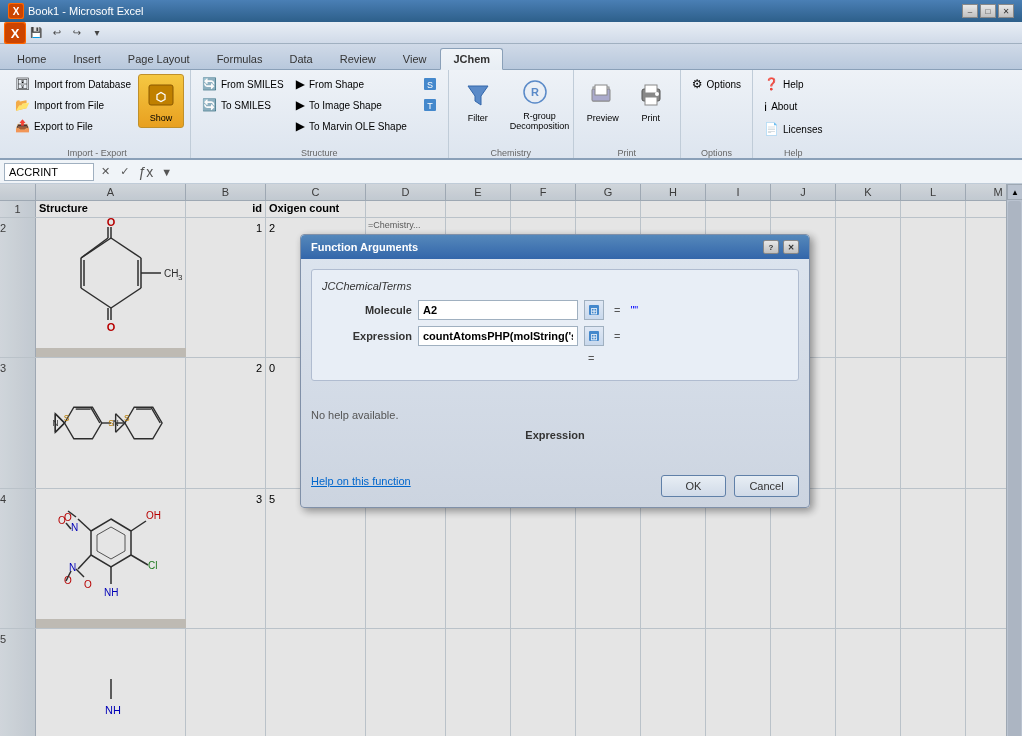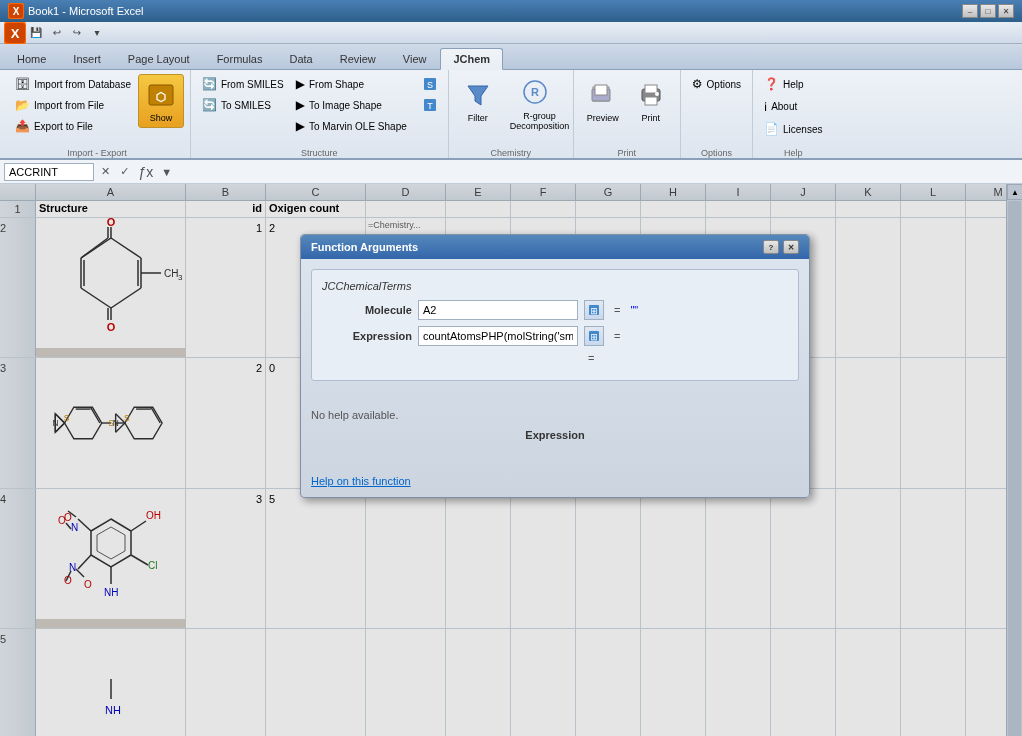--- a/index.html
+++ b/index.html
@@ -319,20 +319,21 @@
       color: #333;
       font-weight: bold;
     }
     .dialog-input {
       width: 160px;
       height: 20px;
       border: 1px solid #a0b0c0;
       background: white;
       padding: 0 4px;
       font-size: 11px;
+      font-weight: bold;
     }
     .dialog-eq { font-size: 11px; color: #555; padding: 0 4px; }
     .dialog-val { font-size: 11px; color: #0000ff; }
     .dialog-ref-btn {
       width: 20px; height: 20px;
       background: linear-gradient(to bottom, #e0e8f4, #c8d8ec);
       border: 1px solid #a0b0c0;
       display: flex; align-items: center; justify-content: center;
       font-size: 9px; cursor: pointer;
     }
@@ -869,17 +870,21 @@
           <div class="dialog-field">
             <span class="dialog-label"></span>
             <span style="margin-left:166px;" class="dialog-eq">=</span>
           </div>
         </div>
         <div class="dialog-desc">No help available.</div>
         <div class="dialog-expr-title">Expression</div>
         <div style="height:30px;"></div>
         <div class="dialog-footer">
           <a class="dialog-help-link" href="#">Help on this function</a>
+          <div class="dialog-btns">
+            <button class="dialog-ok-btn">OK</button>
+            <button class="dialog-cancel-btn">Cancel</button>
+          </div>
         </div>
       </div>
     </div>
   </div>
 </div>
 
 </body></html>

